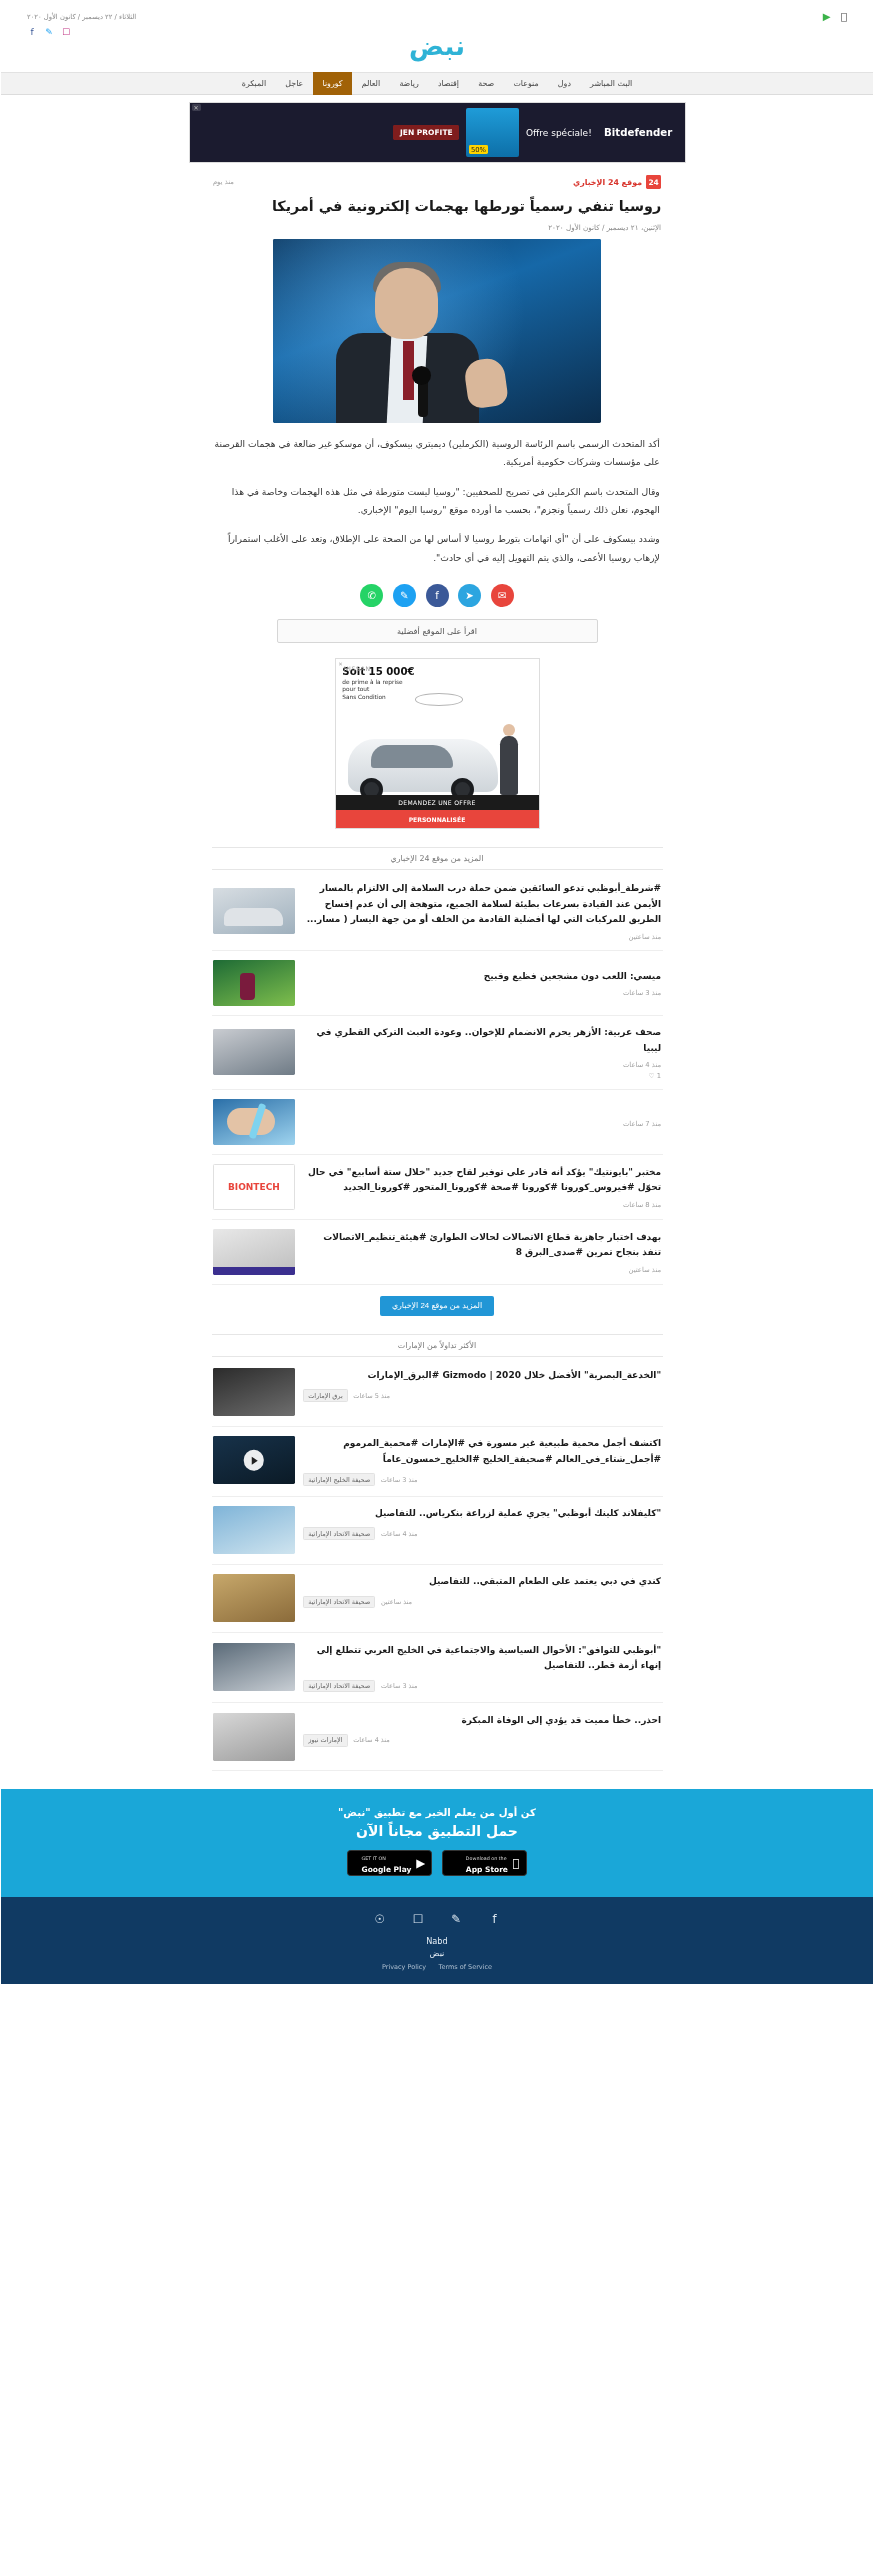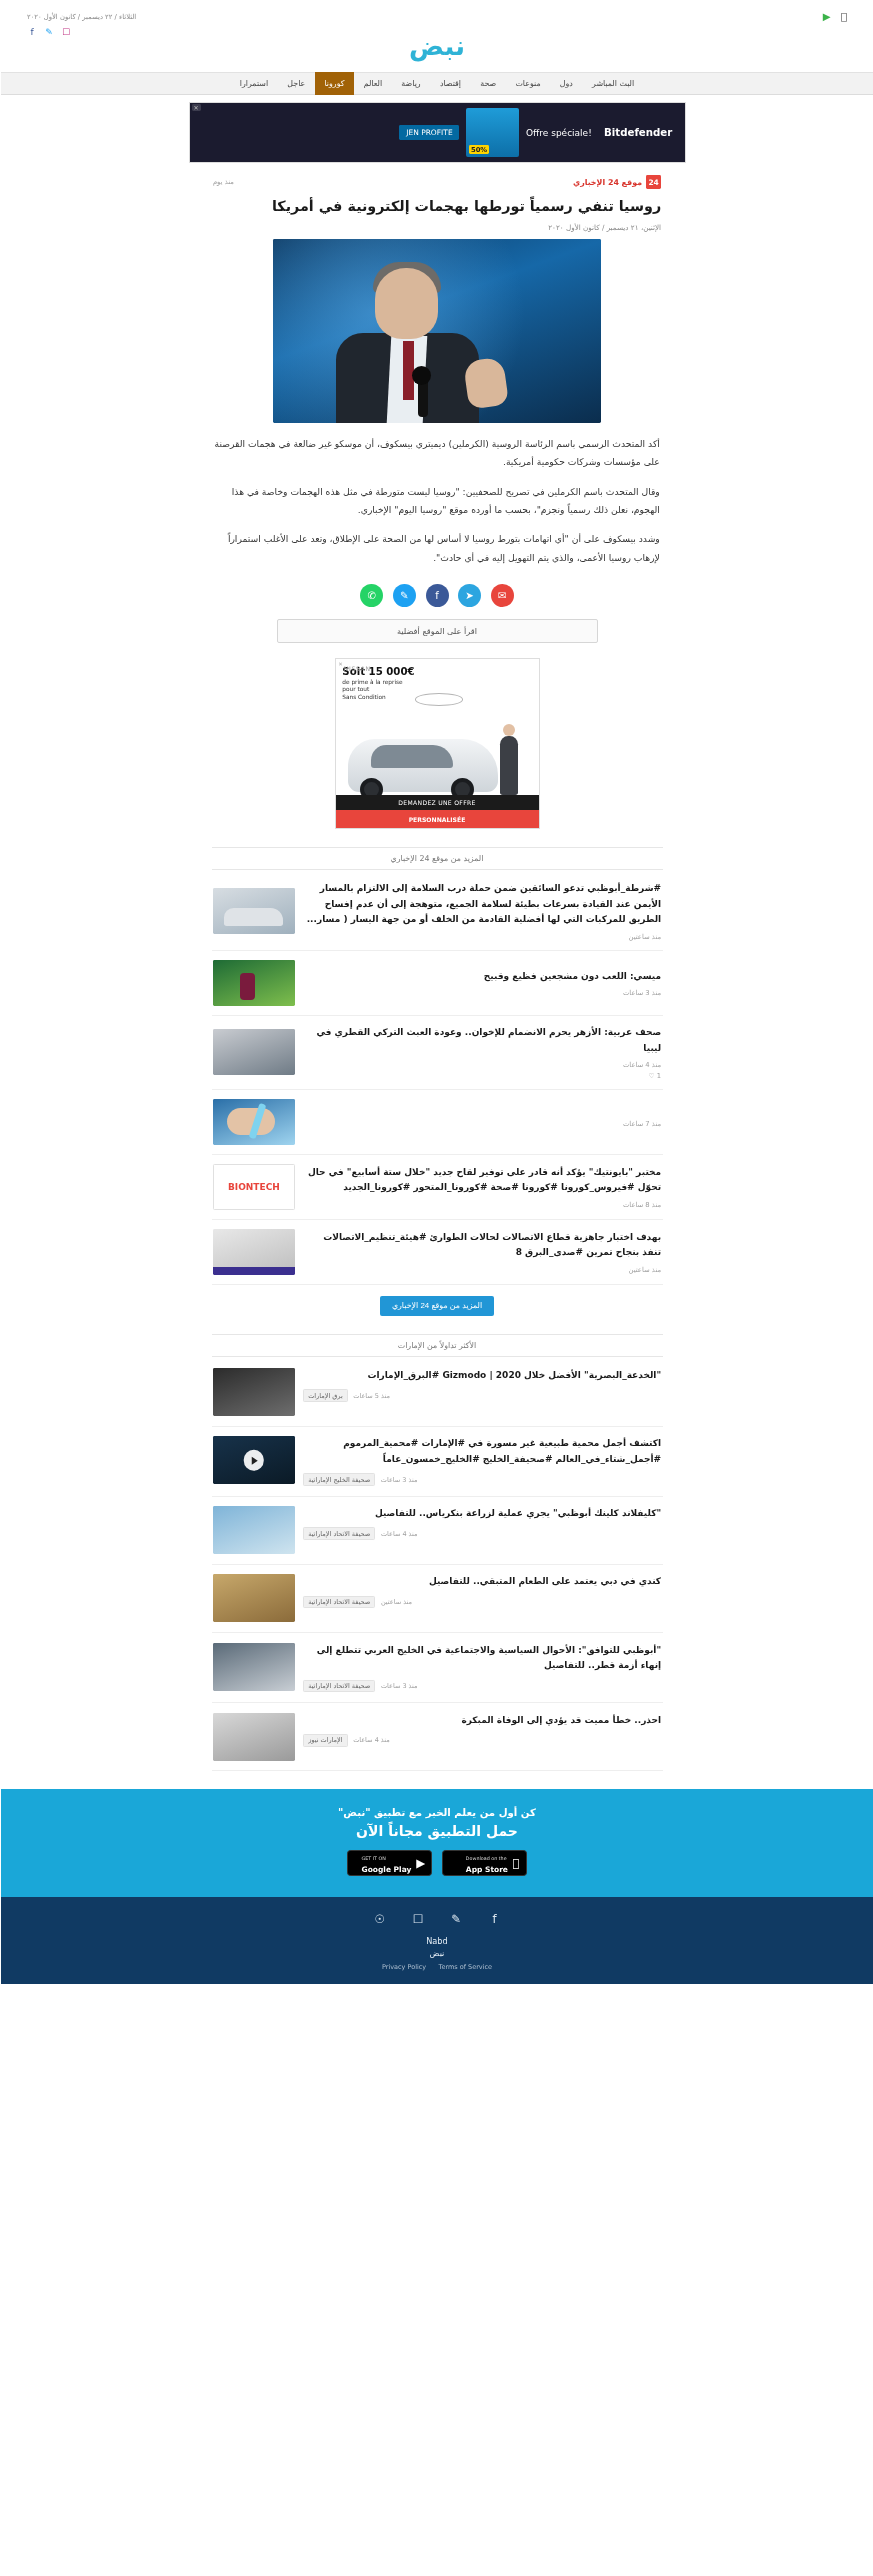--- a/index.html
+++ b/index.html
@@ -76,28 +76,28 @@
     color: #fff; font-size: 10.2px; font-weight: bold; padding-right: 12.3px;
     direction: ltr; padding-left: 12.3px;
   }
   .ad-offer { color: #fff; font-size: 9px; direction: ltr; }
   .ad-box {
     width: 53px; height: 49px; background: linear-gradient(180deg,#1f9cd8,#0d6fa8);
     margin: 0 6.8px; border-radius: 2px; position: relative;
   }
   .ad-box .pct {
     position: absolute; bottom: 2.7px; left: 2.7px; background: #ffd400;
-    color: #222; font-size: 6.8px; font-weight: bold; padding: 0.7px 2px; border-radius: 1.4px;
+    color: #222; font-size: 6.8px; font-weight: normal; padding: 0.7px 2px; border-radius: 1.4px;
   }
   .ad-right {
     margin-left: auto; display: flex; flex-direction: column; align-items: flex-end;
     padding-left: 8.2px;
   }
   .ad-cta {
-    background: #0369a1; color: #fff; font-size: 7.5px; font-weight: normal;
+    background: #7f1d1d; color: #fff; font-size: 7.5px; font-weight: bold;
     padding: 2.7px 6.8px; border-radius: 1.4px; direction: ltr;
   }
   .ad-x {
     position: absolute; top: 1.4px; left: 2px; font-size: 6.1px; color: #bbb;
     background: rgba(255,255,255,.15); padding: 0 2px; border-radius: 1.4px;
   }
 
   
   .page {
     width: 874px; display: flex; justify-content: center;
@@ -396,21 +396,21 @@
 <div class="nav">
   <div class="nav-item">البث المباشر</div>
   <div class="nav-item">دول</div>
   <div class="nav-item">منوعات</div>
   <div class="nav-item">صحة</div>
   <div class="nav-item">إقتصاد</div>
   <div class="nav-item">رياضة</div>
   <div class="nav-item">العالم</div>
   <div class="nav-item active">كورونا</div>
   <div class="nav-item">عاجل</div>
-  <div class="nav-item">استمرارا</div>
+  <div class="nav-item">المبكرة</div>
 </div>
 
 <div class="ad-banner">
   <div class="ad-inner">
     <span class="ad-x">✕</span>
     <div class="ad-left">Bitdefender</div>
     <div class="ad-offer">Offre spéciale!</div>
     <div class="ad-box">
       <span class="pct">50%</span>
     </div>

